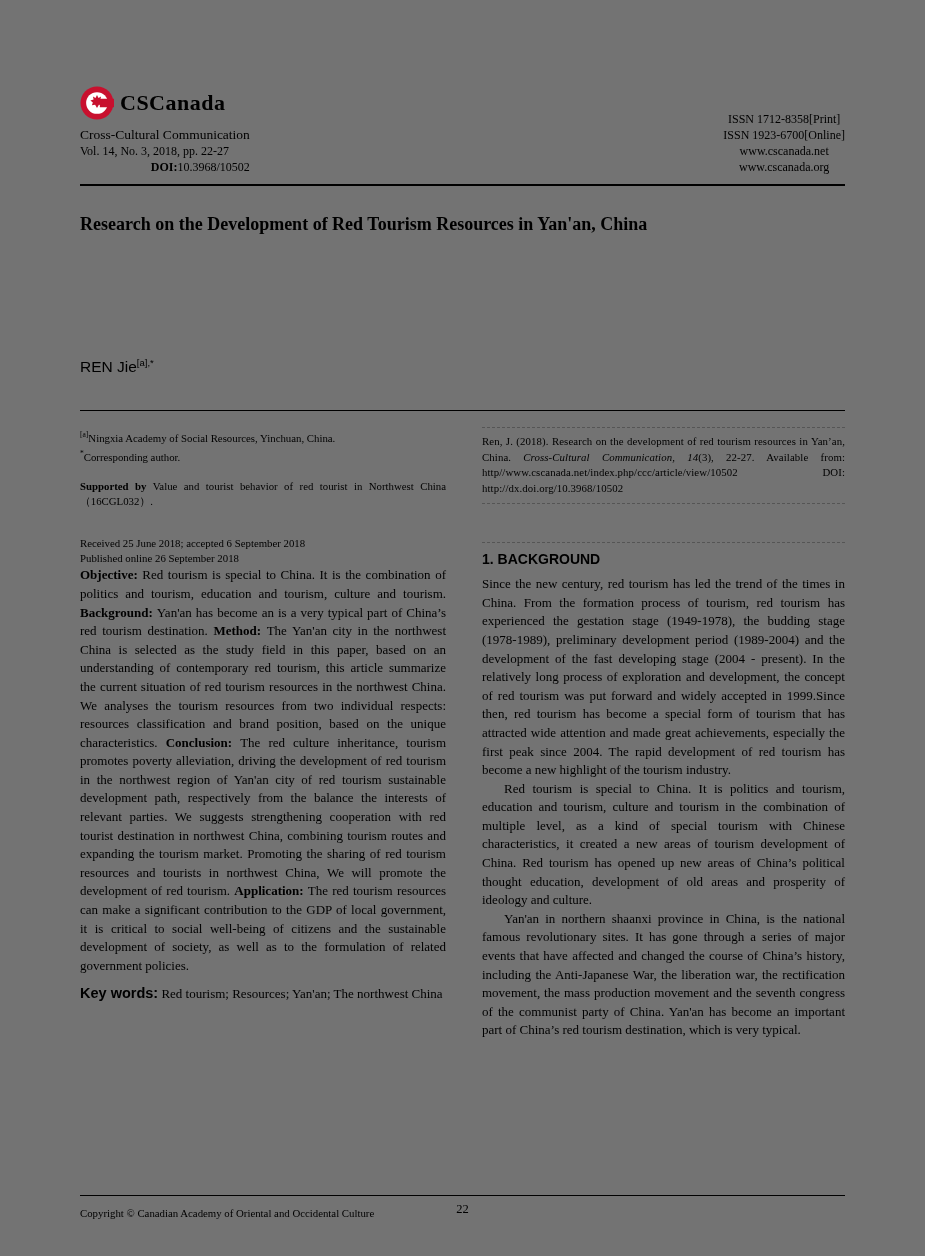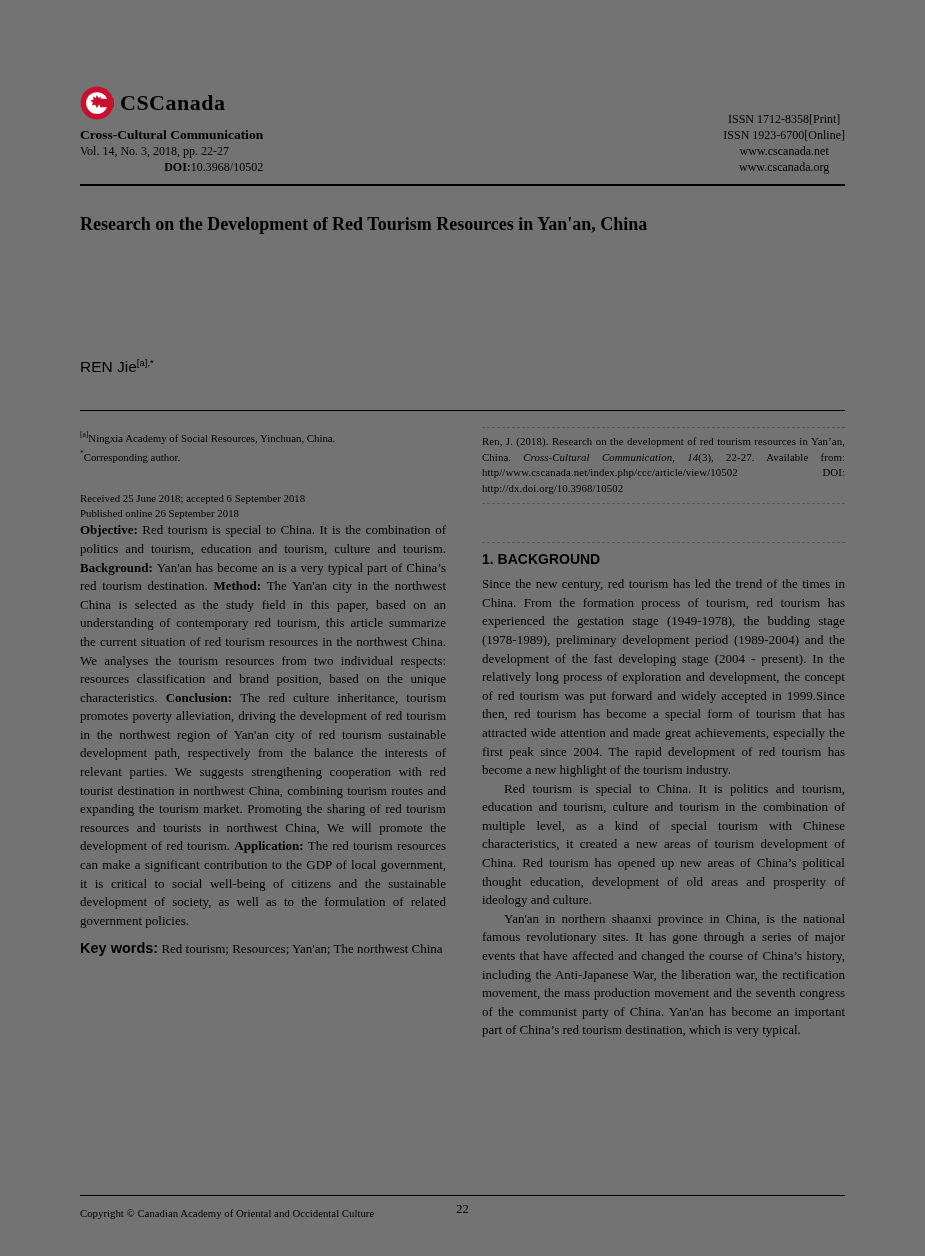--- a/index.html
+++ b/index.html
@@ -13,21 +13,21 @@
     font-family: "Liberation Serif", serif;
     box-sizing: border-box;
     padding: 86px 80px 0 80px;
     overflow: hidden;
   }
   
   .header { display: flex; justify-content: space-between; align-items: flex-end; }
   .header-left { display: flex; flex-direction: column; }
   .logo-row { display: flex; align-items: center; gap: 6px; margin-bottom: 6px; }
   .logo-text { font-family: "Liberation Serif", serif; font-weight: bold; font-size: 22px; letter-spacing: 0.5px; }
-  .journal-name { font-weight: bold; font-size: 13.5px; line-height: 17px; text-align: center; }
+  .journal-name { font-weight: normal; font-size: 13.5px; line-height: 17px; text-align: center; }
   .vol-line { font-size: 12px; line-height: 16px; }
   .doi-line { font-size: 12px; line-height: 16px; text-align: right; }
   .header-right { text-align: center; font-size: 12px; line-height: 16px; }
   .rule { border: none; border-top: 2px solid #000; margin: 9px 0 0 0; }
   .thin-rule { border: none; border-top: 1px solid #000; margin: 0; }
   
   .article-title { font-size: 18px; font-weight: bold; margin: 28px 0 0 0; font-family: "Liberation Serif", serif; }
   .author-line { margin-top: 122px; font-family: "Liberation Sans", sans-serif; font-size: 15.5px; }
   .author-line sup { font-size: 9.5px; }
   .author-sep { margin-top: 34px; }
@@ -113,20 +113,21 @@
   <div class="author-line"><span>REN Jie</span><sup>[a],*</sup></div>
 
   <hr class="thin-rule author-sep">
 
   <div class="cols">
 
     <div class="col-left">
       <div class="small-note"><sup>[a]</sup><span>Ningxia Academy of Social Resources, Yinchuan, China.</span></div>
       <div class="small-note"><sup>*</sup><span>Corresponding author.</span></div>
 
+      <div class="small-note supported"><b class="inline-label">Supported by</b><span> Value and tourist behavior of red tourist in Northwest China（16CGL032）.</span></div>
 
       <div class="dates-block">
         <div class="small-note">Received 25 June 2018; accepted 6 September 2018</div>
         <div class="small-note">Published online 26 September 2018</div>
       </div>
 
 
       <p class="body-text"><b class="inline-label">Objective: </b><span>Red tourism is special to China. It is the combination of politics and tourism, education and tourism, culture and tourism. </span><b class="inline-label">Background: </b><span>Yan'an has become an is a very typical part of China’s red tourism destination. </span><b class="inline-label">Method: </b><span>The Yan'an city in the northwest China is selected as the study field in this paper, based on an understanding of contemporary red tourism, this article summarize the current situation of red tourism resources in the northwest China. We analyses the tourism resources from two individual respects: resources classification and brand position, based on the unique characteristics. </span><b class="inline-label">Conclusion: </b><span>The red culture inheritance, tourism promotes poverty alleviation, driving the development of red tourism in the northwest region of Yan'an city of red tourism sustainable development path, respectively from the balance the interests of relevant parties. We suggests strengthening cooperation with red tourist destination in northwest China, combining tourism routes and expanding the tourism market. Promoting the sharing of red tourism resources and tourists in northwest China, We will promote the development of red tourism. </span><b class="inline-label">Application: </b><span>The red tourism resources can make a significant contribution to the GDP of local government, it is critical to social well-being of citizens and the sustainable development of society, as well as to the formulation of related government policies.</span></p>
 
       <div class="keywords"><span class="keywords-label">Key words:</span><span> Red tourism; Resources; Yan'an; The northwest China</span></div>

